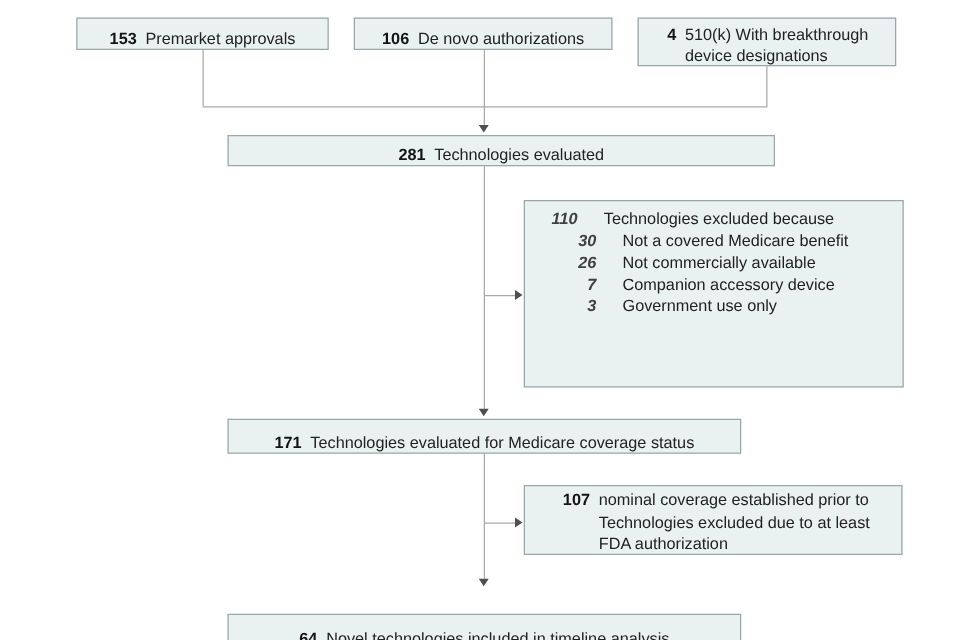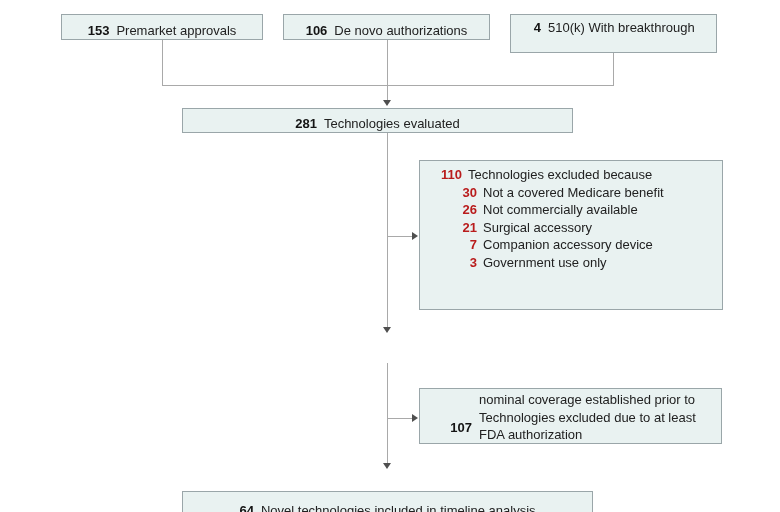--- a/index.html
+++ b/index.html
@@ -40,27 +40,28 @@
   .hang {
     display: flex;
     align-items: flex-start;
   }
   .hang .num { text-align: right; flex: none; }
   .hang .lines span { display: block; }
   
   .excl-row { display: flex; line-height: 17.5px; }
   .excl-num {
     font-weight: 700;
-    color: #b91c1c;
+    color: #404040;
     text-align: right;
     flex: none;
+    font-style: italic;
   }
   .excl-num.main { width: 24px; }
   .excl-num.sub  { width: 39px; }
-  .excl-text { margin-left: 6px; }
+  .excl-text { margin-left: 21px; }
   .excl-text span { display: block; }
   
   .line { position: absolute; background: #a9a9a9; }
   .line.v { width: 1px; }
   .line.h { height: 1px; }
   .arrow-down {
     position: absolute;
     width: 0; height: 0;
     border-left: 4.5px solid transparent;
     border-right: 4.5px solid transparent;
@@ -86,30 +87,31 @@
 
   <div class="box center" style="left:283px; top:14px; width:207px; height:26px;">
     <span class="num">106</span>
     <span>De novo authorizations</span>
   </div>
 
   <div class="box hang" style="left:510px; top:14px; width:207px; height:39px; padding:4px 8px 0 21px;">
     <span class="num" style="width:9px; text-align:right;">4</span>
     <span class="lines">
       <span>510(k) With breakthrough</span>
+      <span>device designations</span>
     </span>
   </div>
 
   <div class="line v" style="left:162px; top:40px; height:45px;"></div>
   <div class="line v" style="left:613px; top:53px; height:32px;"></div>
   <div class="line h" style="left:162px; top:85px; width:452px;"></div>
   <div class="line v" style="left:387px; top:40px; height:60px;"></div>
   <div class="arrow-down" style="left:383px; top:100px;"></div>
 
-  <div class="box center" style="left:182px; top:108px; width:391px; height:25px;">
+  <div class="box center" style="left:182px; top:108px; width:438px; height:25px;">
     <span class="num">281</span>
     <span>Technologies evaluated</span>
   </div>
 
   <div class="line v" style="left:387px; top:133px; height:194px;"></div>
   <div class="arrow-down" style="left:383px; top:327px;"></div>
   <div class="line h" style="left:388px; top:236px; width:24px;"></div>
   <div class="arrow-right" style="left:412px; top:232px;"></div>
 
   <div class="box" style="left:419px; top:160px; width:304px; height:150px; padding:5px 10px 5px 18px;">
@@ -121,41 +123,41 @@
     </div>
     <div class="excl-row">
       <span class="excl-num sub">30</span>
       <span class="excl-text">Not a covered Medicare benefit</span>
     </div>
     <div class="excl-row">
       <span class="excl-num sub">26</span>
       <span class="excl-text">Not commercially available</span>
     </div>
     <div class="excl-row">
-      <span class="excl-num sub">21</span>
-      <span class="excl-text">Surgical accessory</span>
-    </div>
-    <div class="excl-row">
       <span class="excl-num sub">7</span>
       <span class="excl-text">Companion accessory device</span>
     </div>
     <div class="excl-row">
       <span class="excl-num sub">3</span>
       <span class="excl-text">Government use only</span>
     </div>
   </div>
 
+  <div class="box center" style="left:182px; top:335px; width:411px; height:28px;">
+    <span class="num">171</span>
+    <span>Technologies evaluated for Medicare coverage status</span>
+  </div>
 
   <div class="line v" style="left:387px; top:363px; height:100px;"></div>
   <div class="arrow-down" style="left:383px; top:463px;"></div>
   <div class="line h" style="left:388px; top:418px; width:24px;"></div>
   <div class="arrow-right" style="left:412px; top:414px;"></div>
 
   <div class="box hang" style="left:419px; top:388px; width:303px; height:56px; padding:2px 8px 0 26px; line-height:17.5px;">
-    <span class="num" style="width:26px; text-align:right;margin-top:28px;">107</span>
+    <span class="num" style="width:26px; text-align:right;">107</span>
     <span class="lines">
       <span>nominal coverage established prior to</span>
       <span>Technologies excluded due to at least</span>
       <span>FDA authorization</span>
     </span>
   </div>
 
   <div class="box center" style="left:182px; top:491px; width:411px; height:29px;">
     <span class="num">64</span>
     <span>Novel technologies included in timeline analysis</span>

